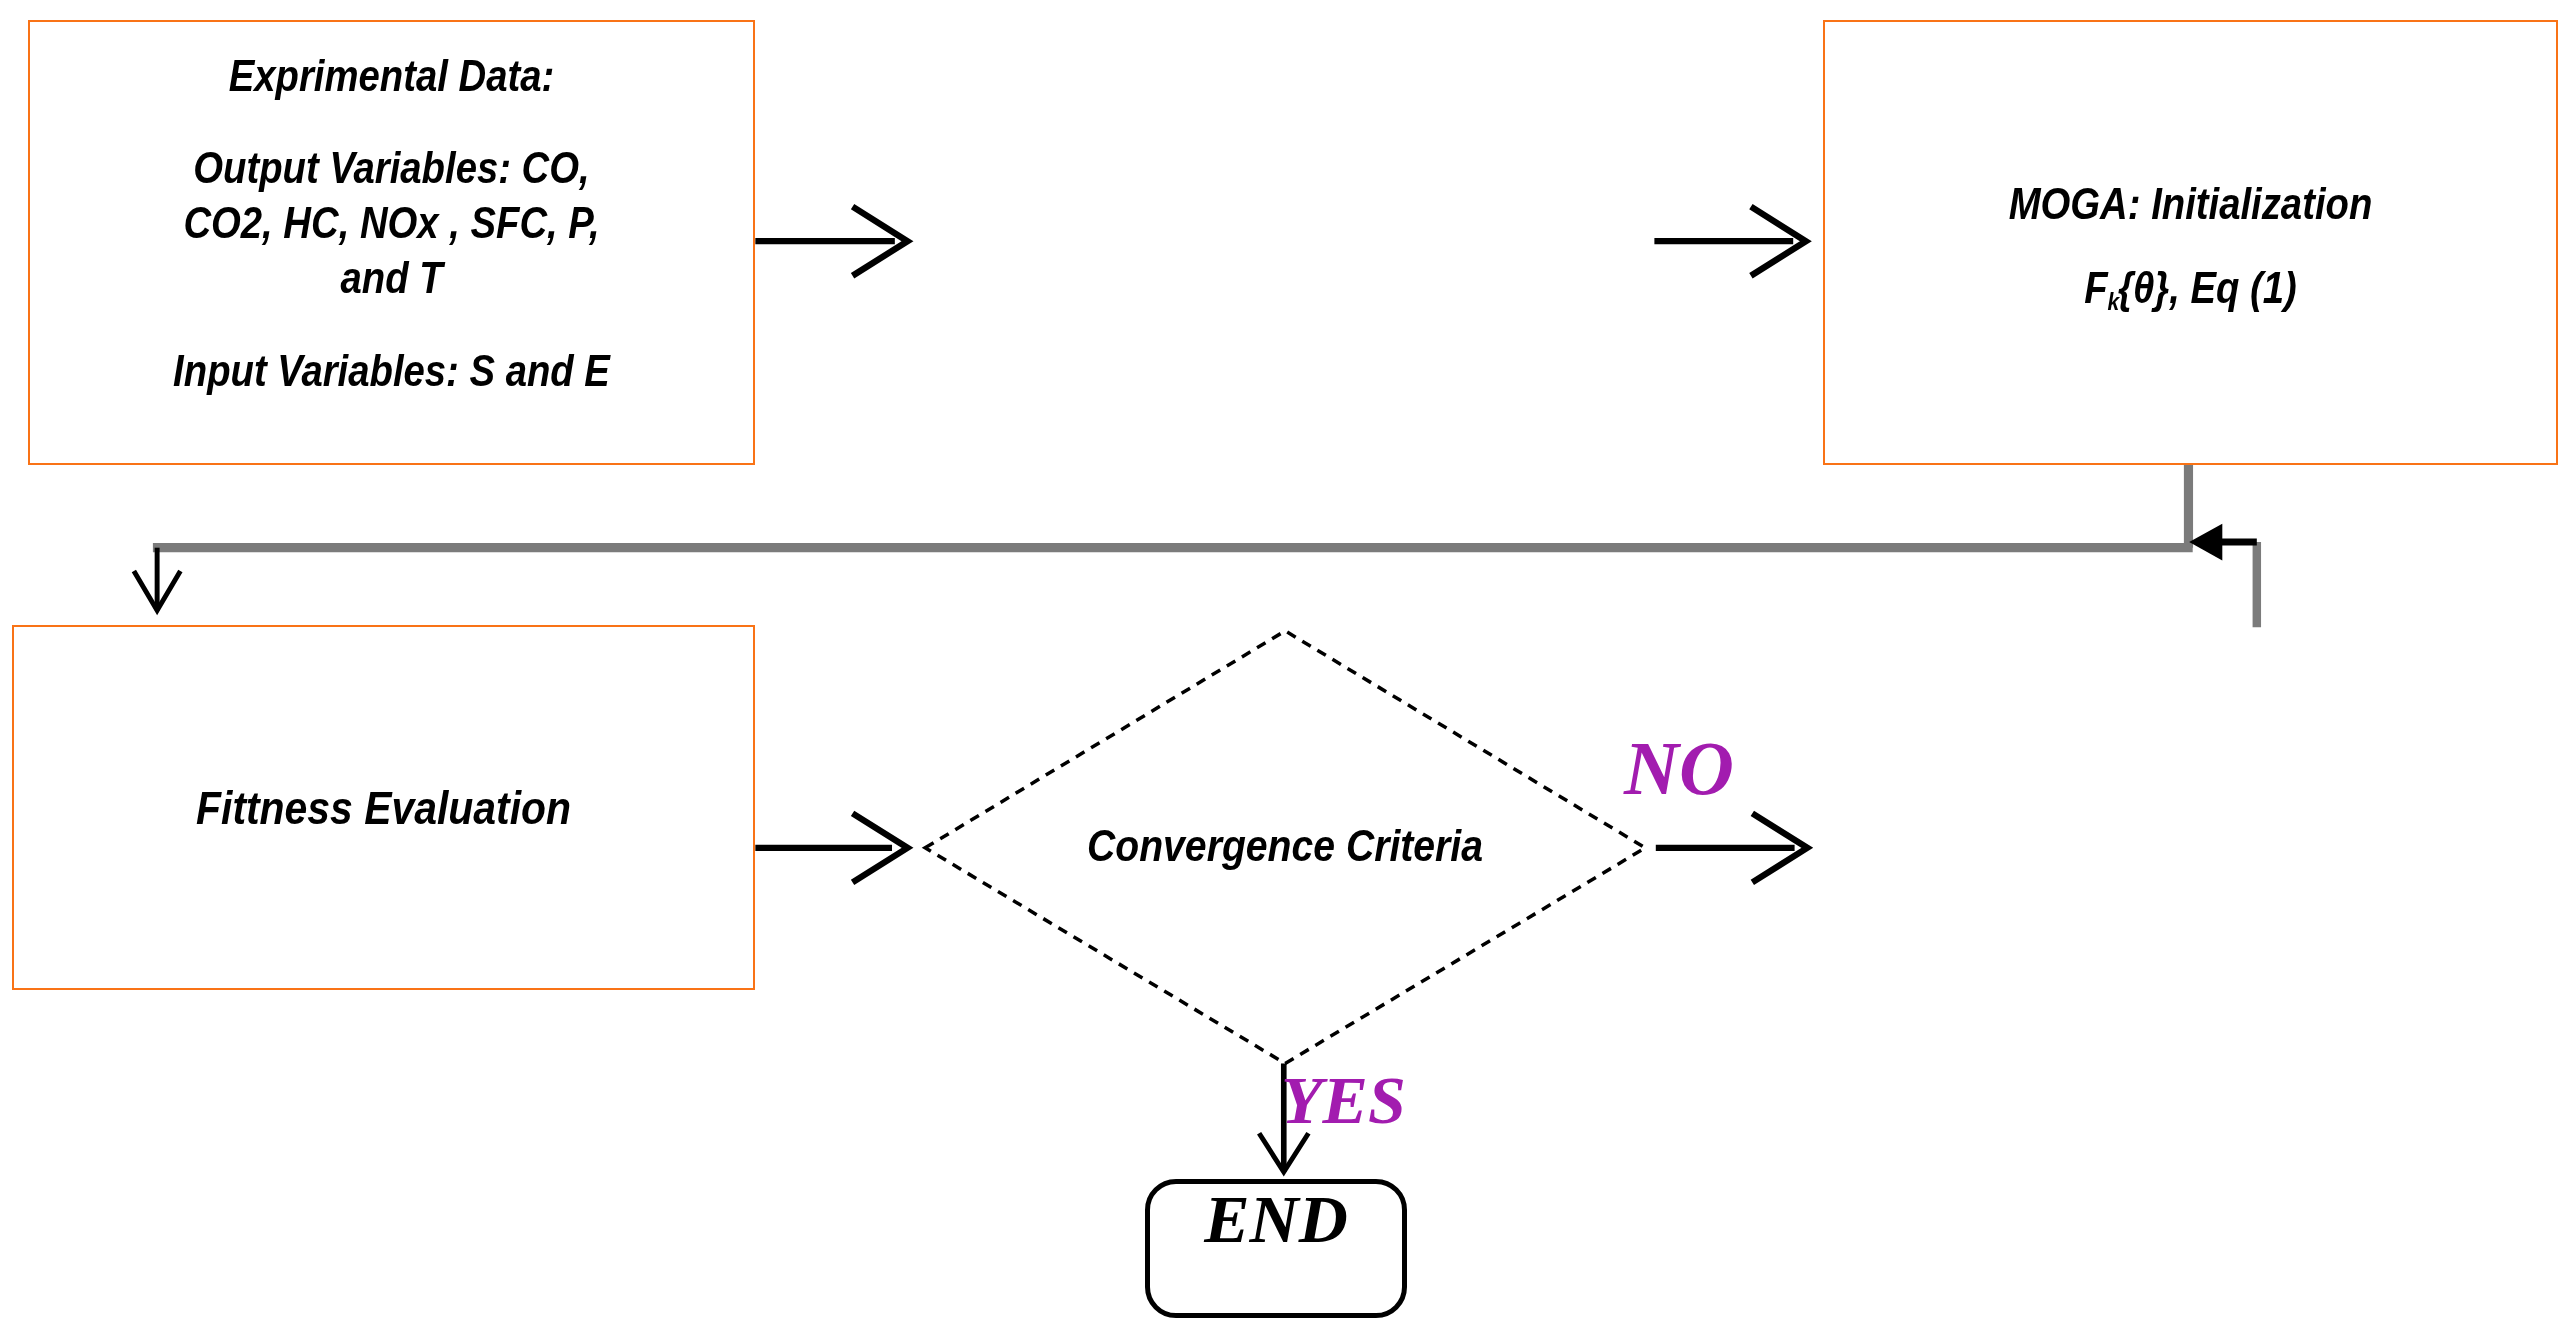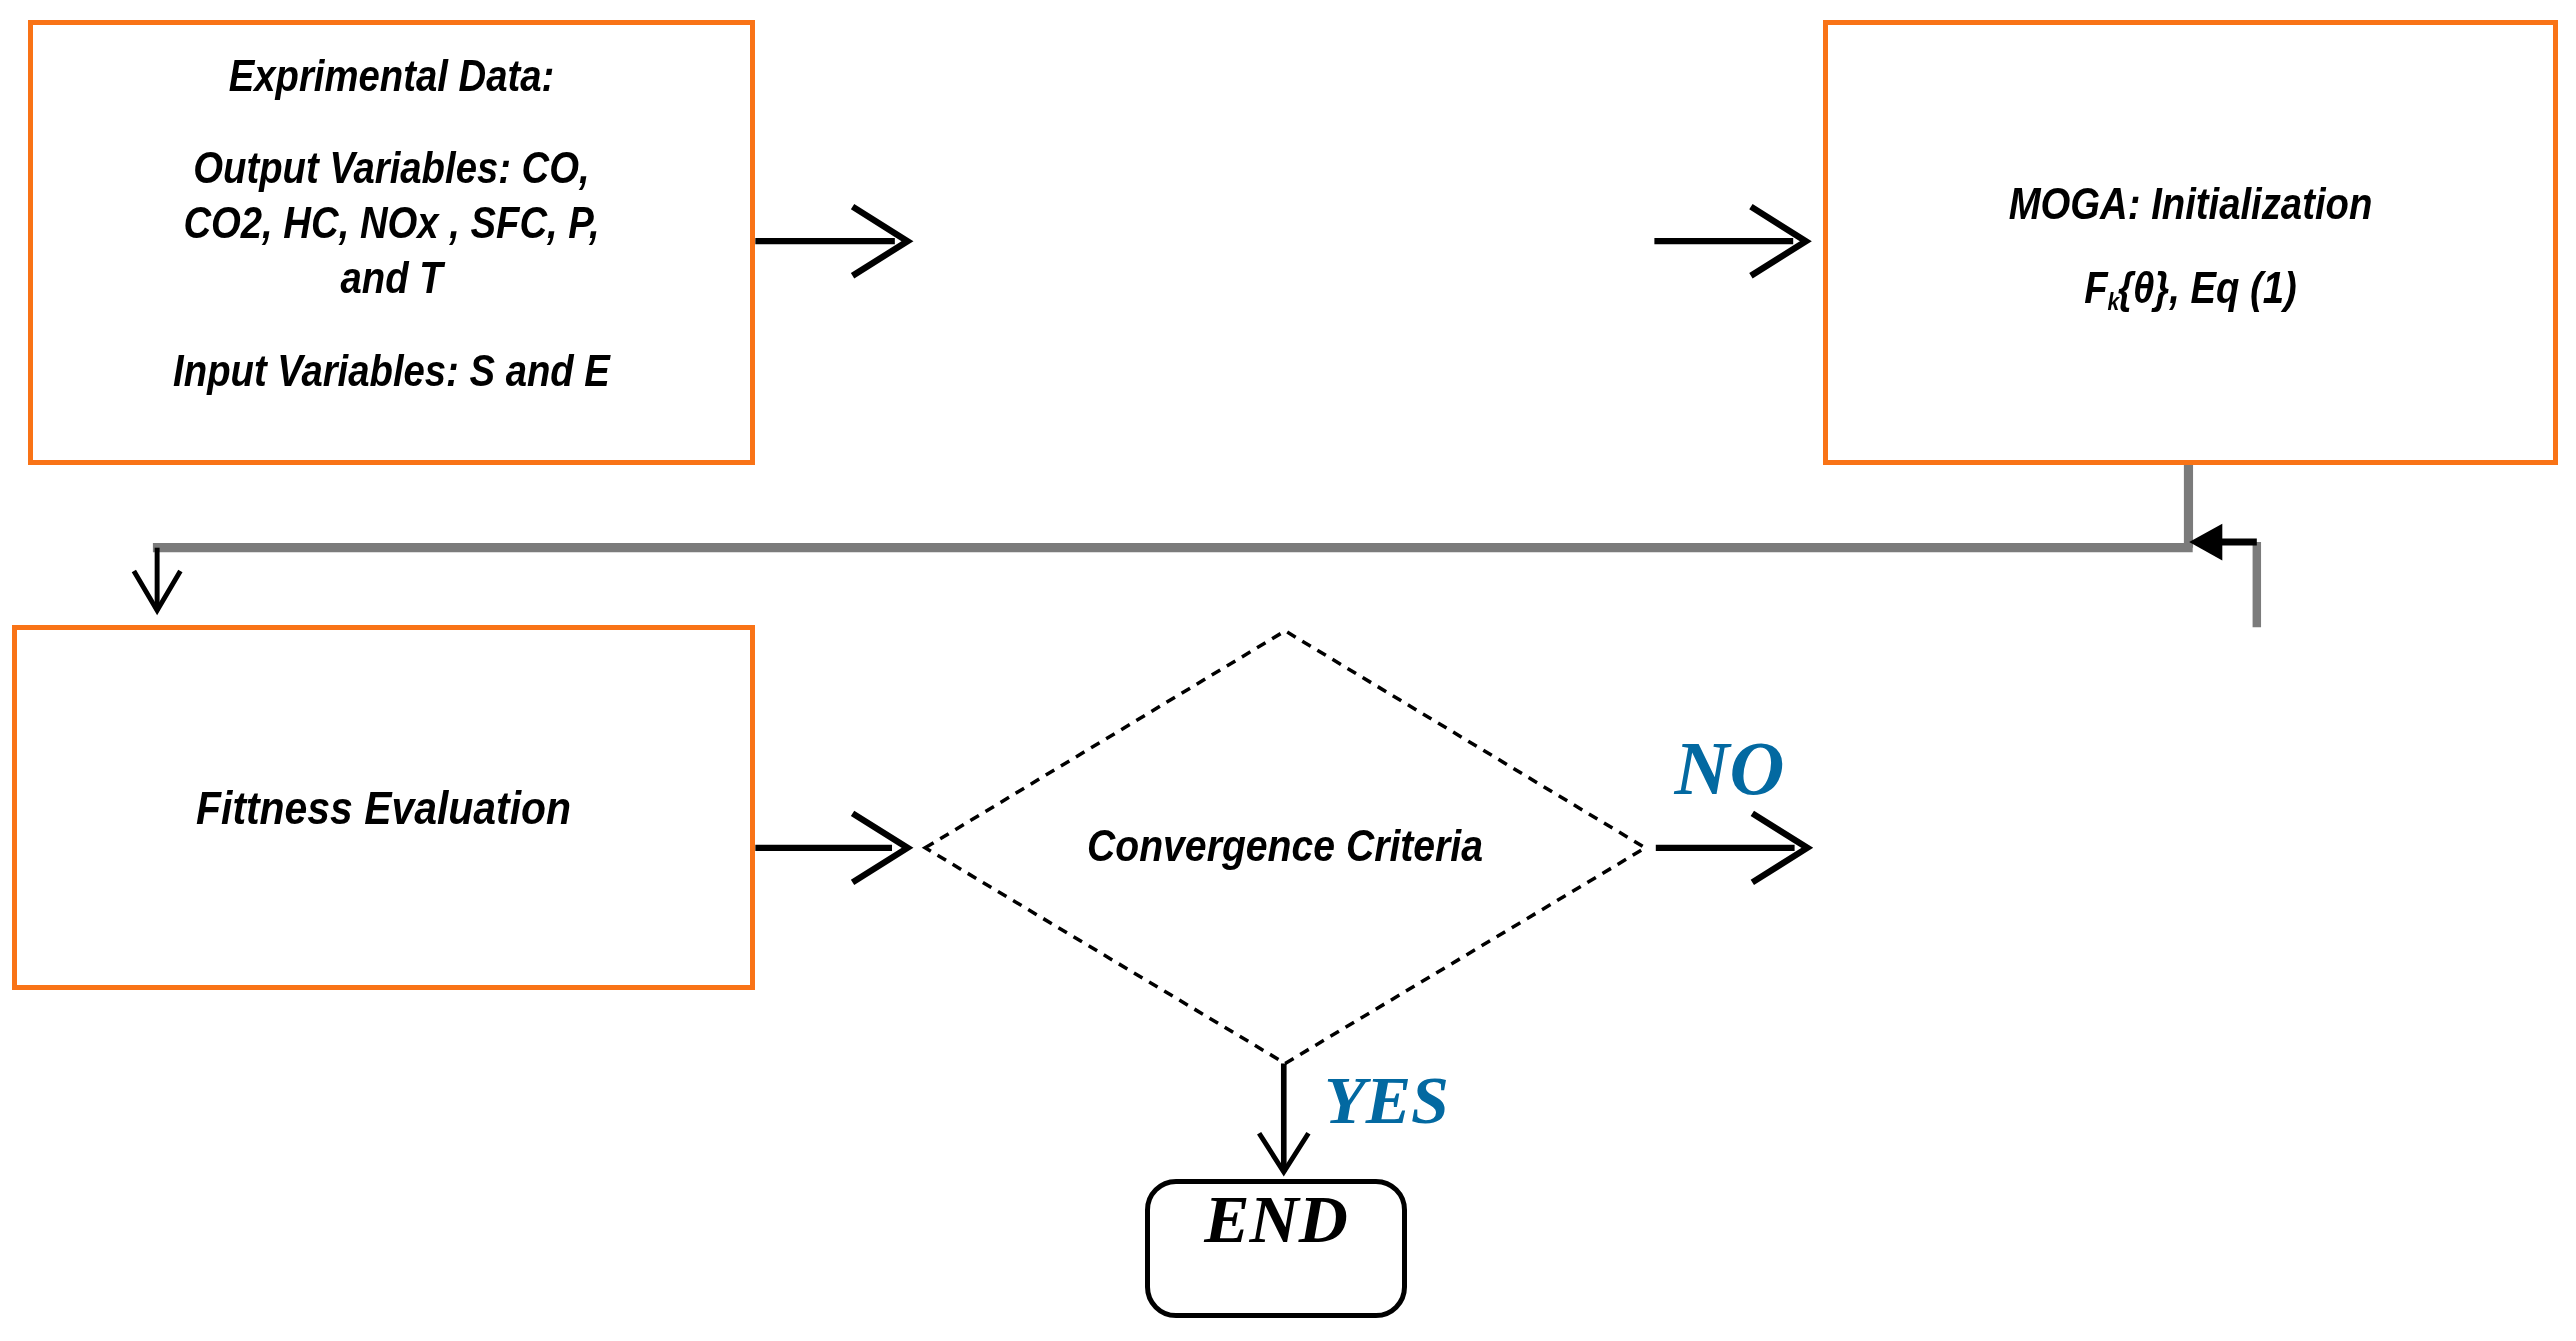--- a/index.html
+++ b/index.html
@@ -8,21 +8,21 @@
     width:2576px;
     height:1342px;
     background:#ffffff;
     overflow:hidden;
     font-family:"Liberation Sans", sans-serif;
   }
   #overlay{position:absolute;left:0;top:0;width:2576px;height:1342px;}
   .box{
     position:absolute;
     box-sizing:border-box;
-    border:5px solid #f97316;
+    border:2px solid #f97316;
     background:#fff;
     display:flex;
     align-items:center;
     justify-content:center;
   }
   .txt{
     width:100%;
     text-align:center;
     color:#000;
     font:italic 700 44px/55px "Liberation Sans", sans-serif;
@@ -36,23 +36,23 @@
   .fit{font-size:47px;}
   .sel .line{line-height:61px;}
   .sub{font-size:0.55em;vertical-align:-0.28em;letter-spacing:-1.4px;}
   .diamond-label{
     position:absolute;left:968px;top:803px;width:634px;height:85px;
     display:flex;align-items:center;
   }
   .diamond-label .txt{font-size:45px;}
   .serif-label{
     position:absolute;
-    color:#0369a1;
+    color:#a21caf;
     font:italic 700 76px/78px "Liberation Serif", serif;
-    text-align:center;
+    text-align:left;
   }
   #label-no{left:1624px;top:729px;width:211px;}
   #label-yes{left:1281px;top:1065px;width:211px;font-size:68px;line-height:70px;}
   .endbox{
     position:absolute;
     box-sizing:border-box;
     left:1145px;top:1179px;width:262px;height:139px;
     border:5px solid #000;border-radius:31px;background:#fff;
     display:flex;align-items:flex-start;justify-content:center;
   }

